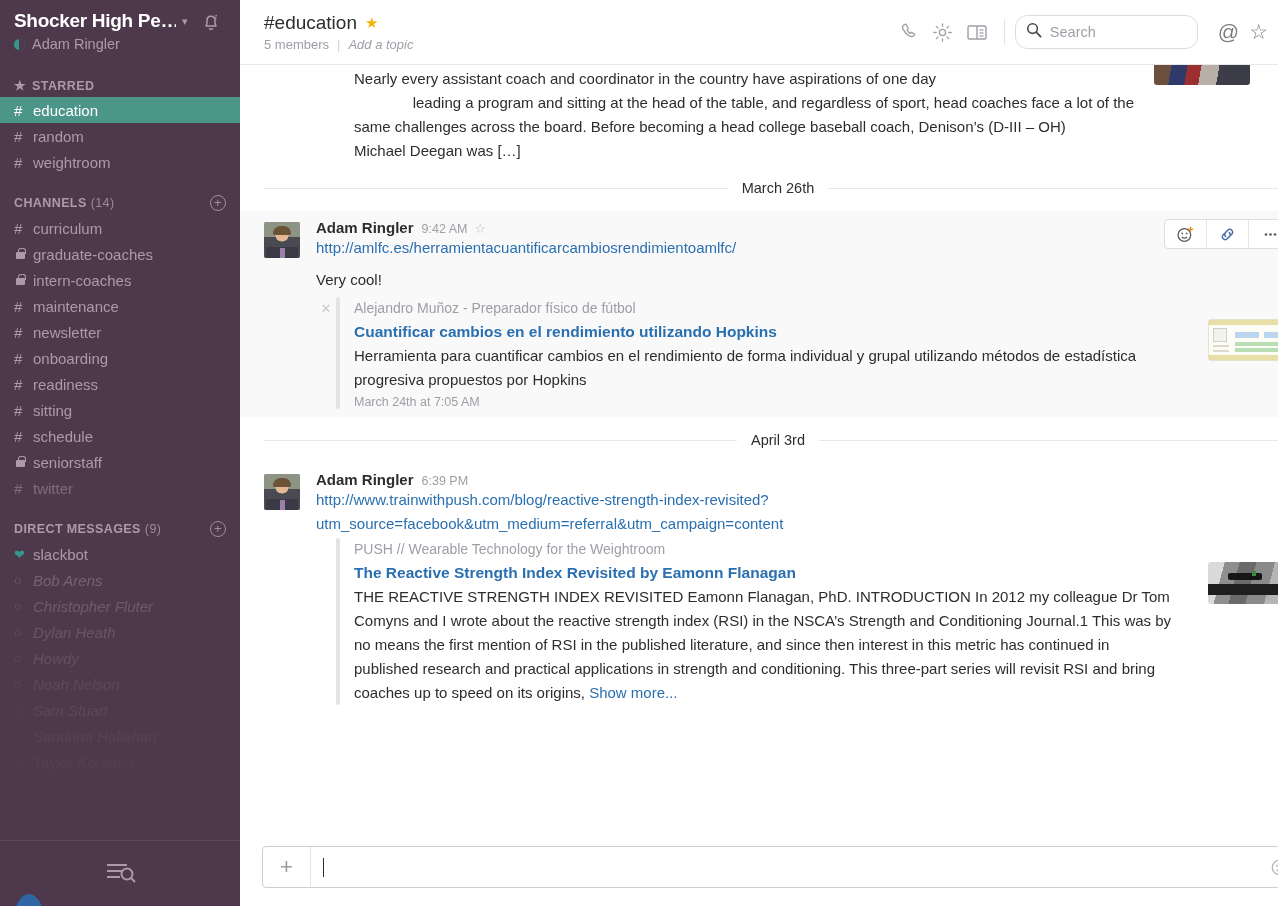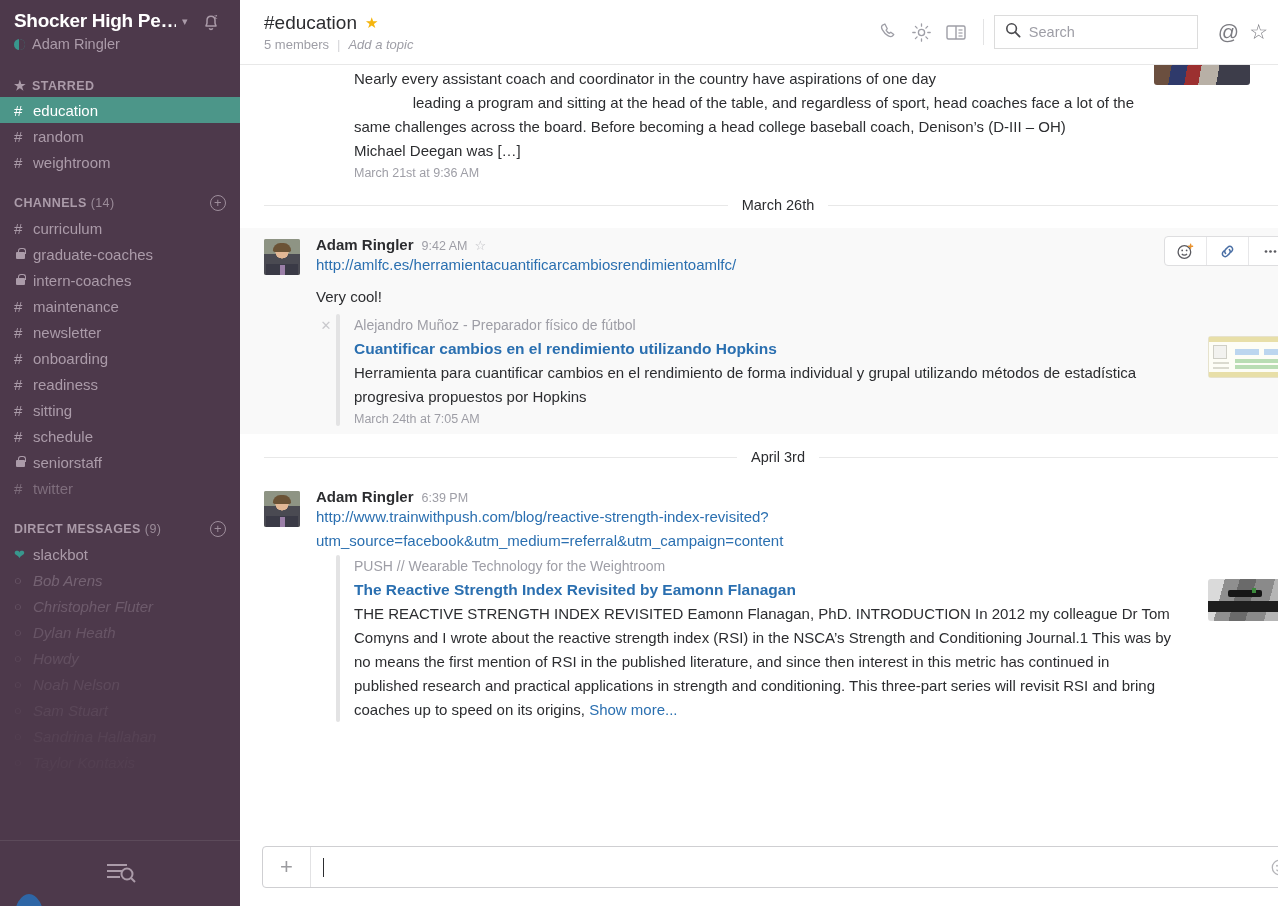--- a/index.html
+++ b/index.html
@@ -112,21 +112,21 @@
   .chan-sub { font-size: 13px; color: #9e9ea6; margin-top: 3px;
     display: flex; align-items: center; }
   .chan-sub .pipe { margin: 0 8px; color: #d5d5d8; }
   .chan-sub .topic { font-style: italic; color: #9e9ea6; }
 
   .header-right { margin-left: auto; display: flex; align-items: center; }
   .hdr-icon { width: 34px; height: 34px; display: flex; align-items: center;
     justify-content: center; color: #9e9ea6; }
   .hdr-divider { width: 1px; height: 26px; background: #e3e3e4; margin: 0 10px; }
   .search-box {
-    width: 204px; height: 34px; border: 1px solid #dcdcdc; border-radius: 0;
+    width: 183px; height: 34px; border: 1px solid #dcdcdc; border-radius: 12px;
     display: flex; align-items: center; padding: 0 10px; margin: 0 6px 0 0;
   }
   .search-box .ph { color: #9e9ea6; font-size: 14.5px; margin-left: 8px; }
   .at-icon { font-size: 21px; color: #7c7c82; margin: 0 6px 0 14px; }
   .star-outline { font-size: 21px; color: #7c7c82; margin: 0 4px; }
   .kebab { position: relative; width: 22px; height: 34px;
     display: flex; align-items: center; justify-content: center; }
   .kebab .dots { color: #4a4a4e; font-size: 19px; letter-spacing: 0; line-height: 6px; }
 
   
@@ -480,21 +480,20 @@
             <div style="width:36px;flex:0 0 36px;margin-right:16px;"></div>
             <div class="msg-body">
               <div class="attach" style="margin-top:0;">
                 <div class="attach-x"></div>
                 <div class="attach-bar" style="background:transparent;"></div>
                 <div class="attach-body" style="padding-right:160px;">
                   <div class="attach-text">Nearly every assistant coach and coordinator in the country have aspirations of one day</div>
                   <div class="attach-text" style="padding-right:0;width:780px;text-align:right;">leading a program and sitting at the head of the table, and regardless of sport, head coaches face a lot of the</div>
                   <div class="attach-text" style="width:780px;">same challenges across the board. Before becoming a head college baseball coach, Denison’s (D-III – OH)</div>
                   <div class="attach-text">Michael Deegan was […]</div>
-                  <div class="attach-time">March 21st at 9:36 AM</div>
                   <div class="attach-thumb" style="top:-4px;right:44px;width:96px;height:22px;">
                     <div style="width:96px;height:22px;background:linear-gradient(100deg,#6b4f3f 0 18%,#2f3a6b 18% 34%,#9c3030 34% 48%,#b8b0a6 48% 66%,#3d3d4a 66% 100%);"></div>
                   </div>
                 </div>
               </div>
             </div>
           </div>
         </div>
 
         <div class="date-div">

